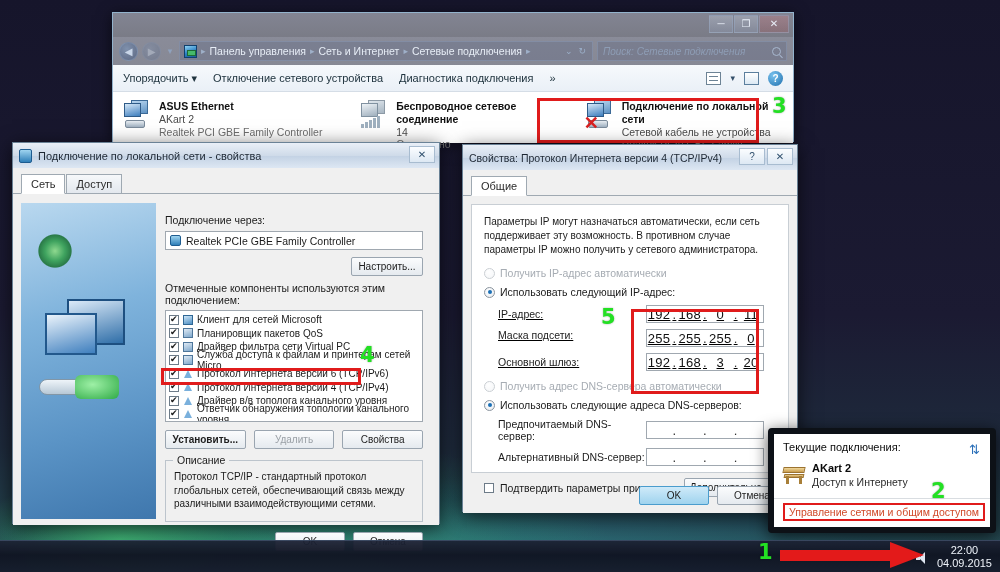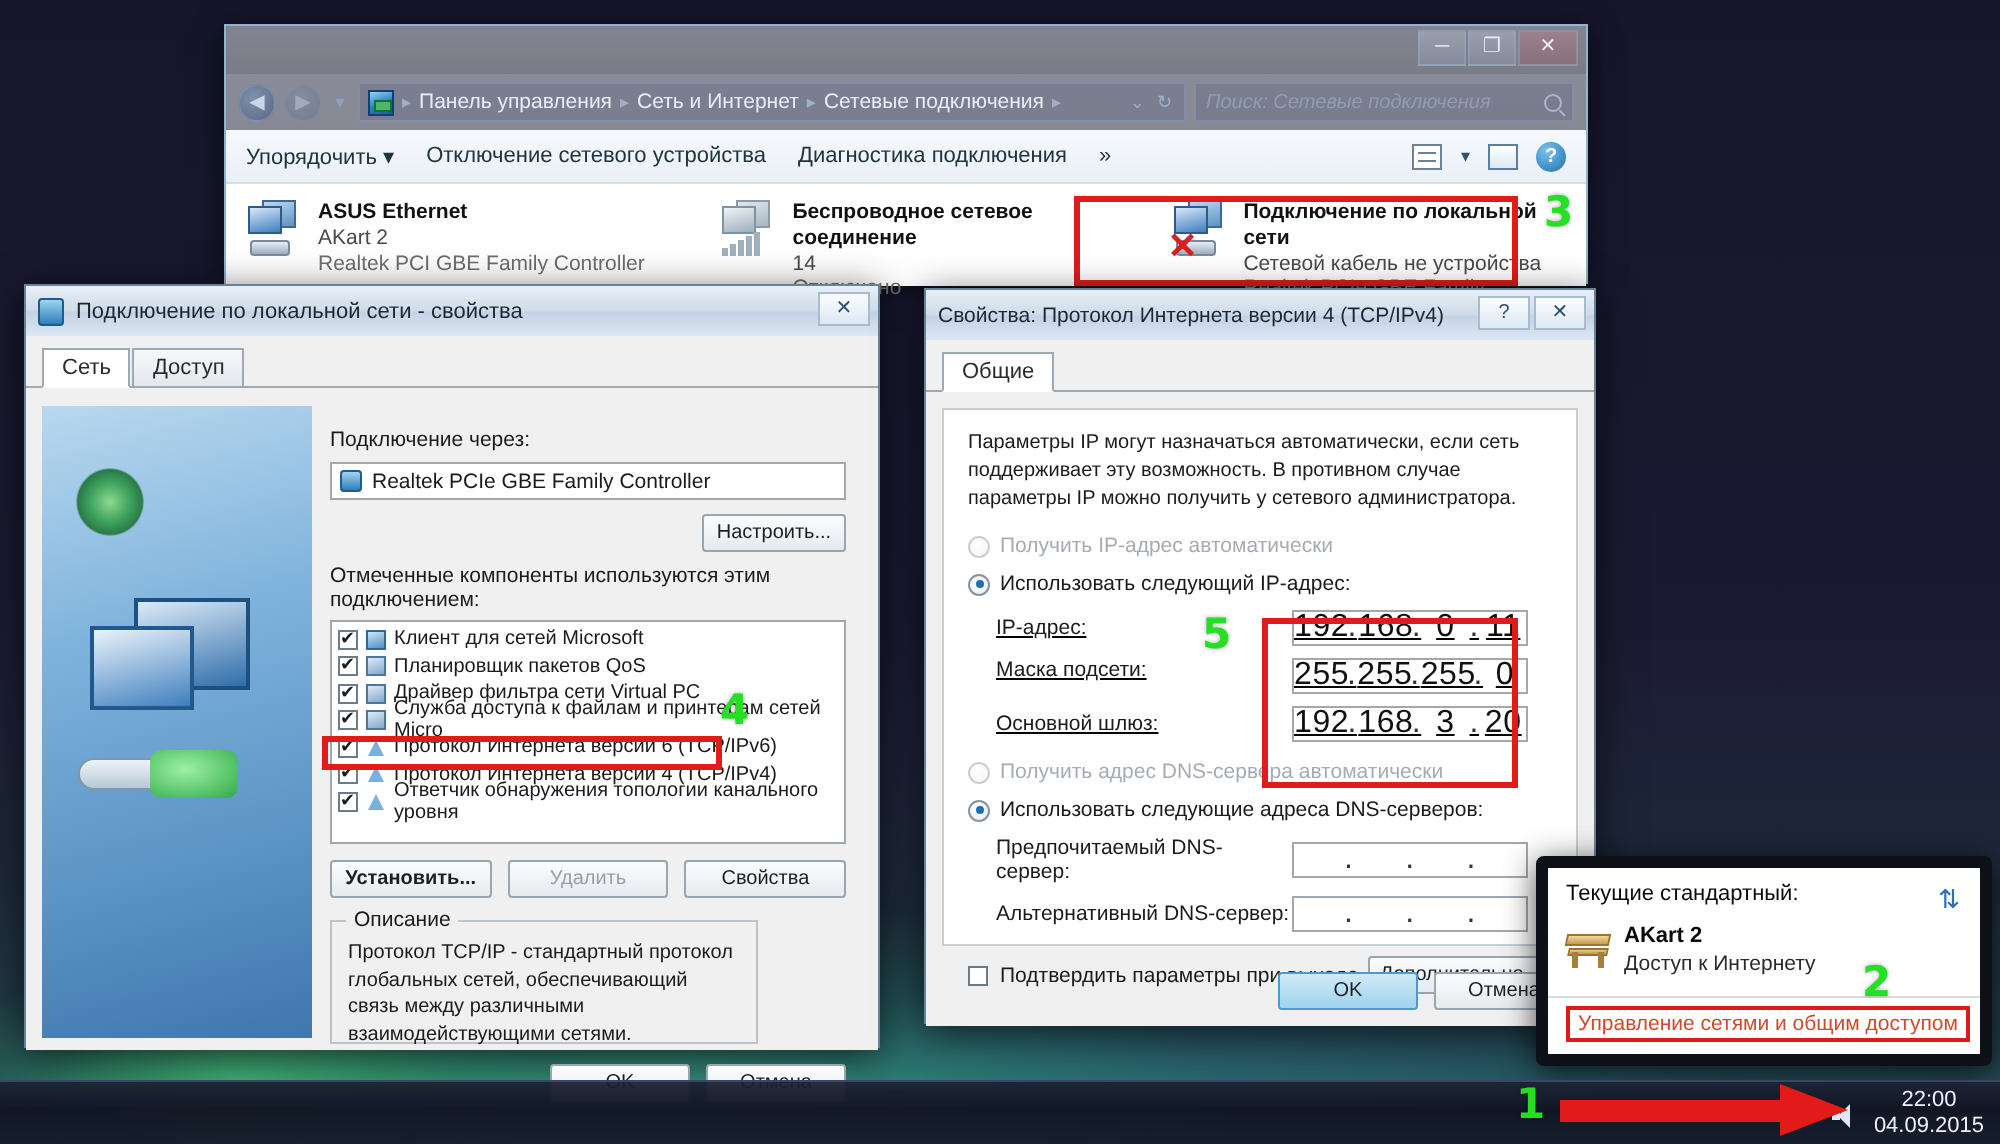--- a/index.html
+++ b/index.html
@@ -215,21 +215,21 @@
     background: radial-gradient(circle at 40% 35%, #ffffff, #e6eaef); flex: none; position: relative;
   }
   .radio.on::after {
     content:""; position:absolute; left:2.5px; top:2.5px; width:4px; height:4px; border-radius:50%; background:#1b6fb5;
   }
   .radio.dim { opacity: 0.45; }
   .optrow { display: flex; align-items: center; gap: 5px; font-size: 10.5px; color: #1b1b1b; }
   .optrow.dim { color: #a6acb3; }
   .ipfield {
     background: #fff; border: 1px solid #a0a8b0; height: 18px; display: flex; align-items: center;
-    justify-content: center; gap: 0px; font-size: 16px; color: #101010; letter-spacing: 0.3px;
+    justify-content: center; gap: 0px; font-size: 13px; color: #101010; letter-spacing: 0.3px;
   }
   .ipfield span.oct { display: inline-block; width: 26px; text-align: center; }
   .ipfield span.dot { width: 7px; text-align: center; color: #333; }
   .ipfield.empty span.oct { color: transparent; }
   .globe {
     position: absolute; left: 0; top: 0; width: 100%; height: 100%;
     background:
       radial-gradient(circle 26px at 34px 48px, #8fd98f 0%, #3fa35f 38%, #2a7a48 62%, rgba(0,0,0,0) 66%),
       linear-gradient(165deg, #b9d8ef 0%, #7fb3dc 35%, #5b94c6 70%, #3f77ad 100%);
   }
@@ -458,31 +458,36 @@
           <span>Протокол Интернета версии 6 (TCP/IPv6)</span>
         </div>
         <div class="listrow">
           <span class="cb on"></span>
           <span class="proto-ico tcp"></span>
           <span>Протокол Интернета версии 4 (TCP/IPv4)</span>
         </div>
         <div class="listrow">
           <span class="cb on"></span>
           <span class="proto-ico tcp"></span>
+          <span>Драйвер в/в тополога канального уровня</span>
+        </div>
+        <div class="listrow">
+          <span class="cb on"></span>
+          <span class="proto-ico tcp"></span>
           <span>Ответчик обнаружения топологии канального уровня</span>
         </div>
       </div>
 
       <div style="display:flex; gap:8px; margin-top:8px; width:258px;">
         <div class="btn" style="flex:1;font-weight:bold;"><span>Установить...</span></div>
         <div class="btn disabled" style="flex:1;"><span>Удалить</span></div>
         <div class="btn" style="flex:1;"><span>Свойства</span></div>
       </div>
 
-      <div class="groupbox" style="margin-top:11px; width:214px; height:62px; padding:9px 8px 0;">
+      <div class="groupbox" style="margin-top:11px; width:258px; height:62px; padding:9px 8px 0;">
         <div class="gtitle">Описание</div>
         <div style="font-size:10px;line-height:1.35;color:#1b1b1b;">Протокол TCP/IP - стандартный протокол глобальных сетей, обеспечивающий связь между различными взаимодействующими сетями.</div>
       </div>
 
       <div style="display:flex; gap:8px; justify-content:flex-end; margin-top:10px; width:258px;">
         <div class="btn" style="width:70px;"><span>OK</span></div>
         <div class="btn" style="width:70px;"><span>Отмена</span></div>
       </div>
     </div>
 
@@ -610,21 +615,21 @@
     </div>
 
     <div class="red-box" style="left:168px; top:139px; width:128px; height:85px;"></div>
   </div>
 </div>
 
 <div class="marker" style="left:601px; top:305px;">5</div>
 
 <div id="flyout">
   <div class="inner">
-    <div class="fly-title">Текущие стандартный:</div>
+    <div class="fly-title">Текущие подключения:</div>
     <span class="refresh-ico">⇅</span>
     <div class="fly-conn">
       <span class="bench-icon">
         <span class="top"></span>
           <span class="mid"></span>
           <span class="leg l"></span>
           <span class="leg r"></span>
       </span>
       <span>
         <span class="fly-name" style="display:block;">AKart  2</span>

